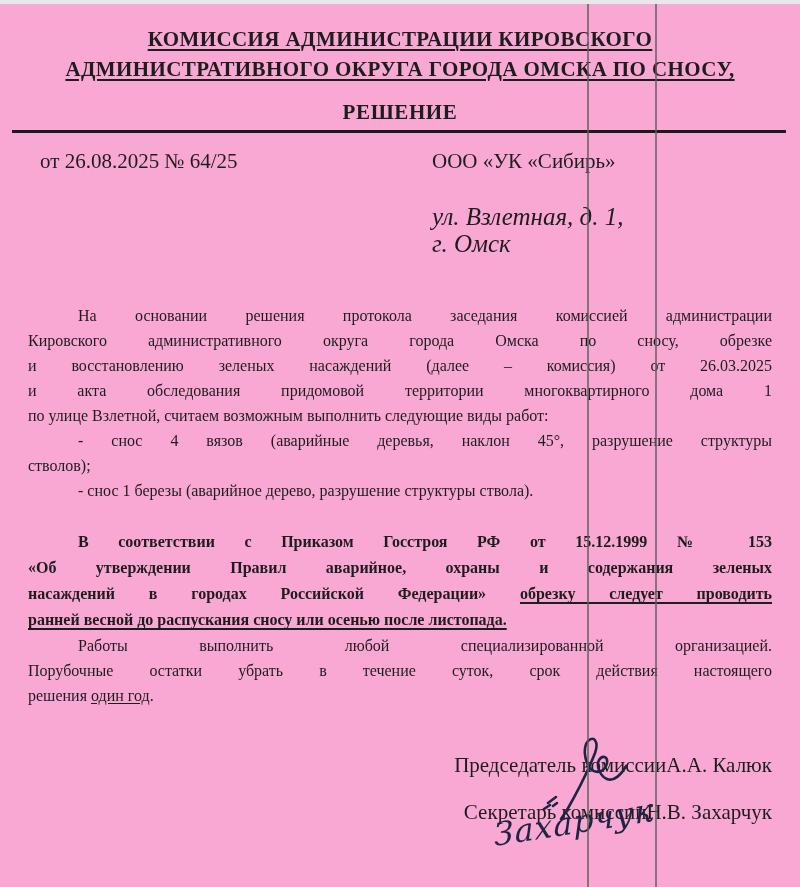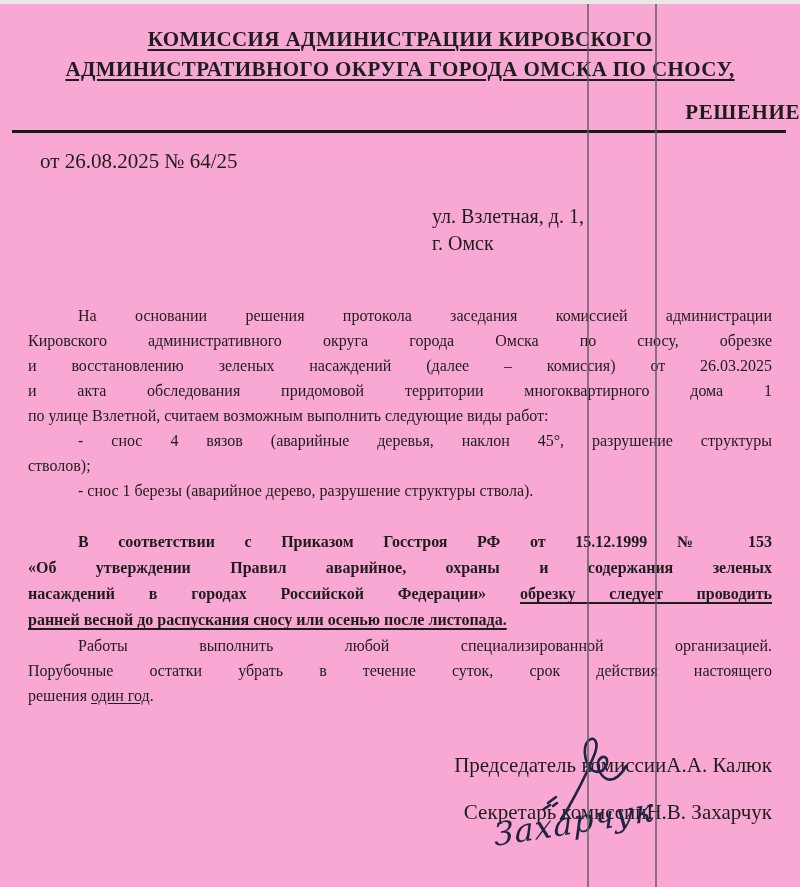--- a/index.html
+++ b/index.html
@@ -34,21 +34,21 @@
     line-height: 30px;
     letter-spacing: 0.4px;
   }
   .title .u {
     text-decoration: underline;
     text-decoration-thickness: 2px;
     text-underline-offset: 3px;
   }
   .doc-type {
     margin-top: 17px;
-    text-align: right;
+    text-align: center;
     font-weight: bold;
     font-size: 21px;
     line-height: 22px;
     letter-spacing: 0.6px;
   }
   .rule {
     margin: 7px 14px 0 12px;
     height: 3px;
     background: #1b1b1b;
   }
@@ -56,22 +56,23 @@
     position: relative;
     margin-top: 16px;
     padding-left: 40px;
     font-size: 21px;
     line-height: 25px;
     height: 25px;
   }
   .recipient-name { position: absolute; left: 432px; top: 0; }
   .address {
     margin: 29px 0 0 432px;
-    font-size: 20px;
+    font-size: 25px;
     line-height: 27px;
+    font-style: italic;
   }
   .body-block {
     margin: 46px 28px 0;
     width: 744px;
     font-size: 16px;
     line-height: 25px;
   }
   .line { white-space: nowrap; }
   .j {
     white-space: normal;
@@ -126,20 +127,21 @@
     <div class="line-wrap"><span class="u">КОМИССИЯ АДМИНИСТРАЦИИ КИРОВСКОГО</span></div>
     <div class="line-wrap"><span class="u">АДМИНИСТРАТИВНОГО ОКРУГА ГОРОДА ОМСКА ПО СНОСУ,</span></div>
   </div>
 
   <div class="doc-type">РЕШЕНИЕ</div>
 
   <div class="rule"></div>
 
   <div class="ref-row">
     <span>от 26.08.2025 № 64/25</span>
+    <span class="recipient-name">ООО «УК «Сибирь»</span>
   </div>
 
   <div class="address">
     <div>ул. Взлетная, д. 1,</div>
     <div>г. Омск</div>
   </div>
 
   <div class="body-block">
 
     <div>

